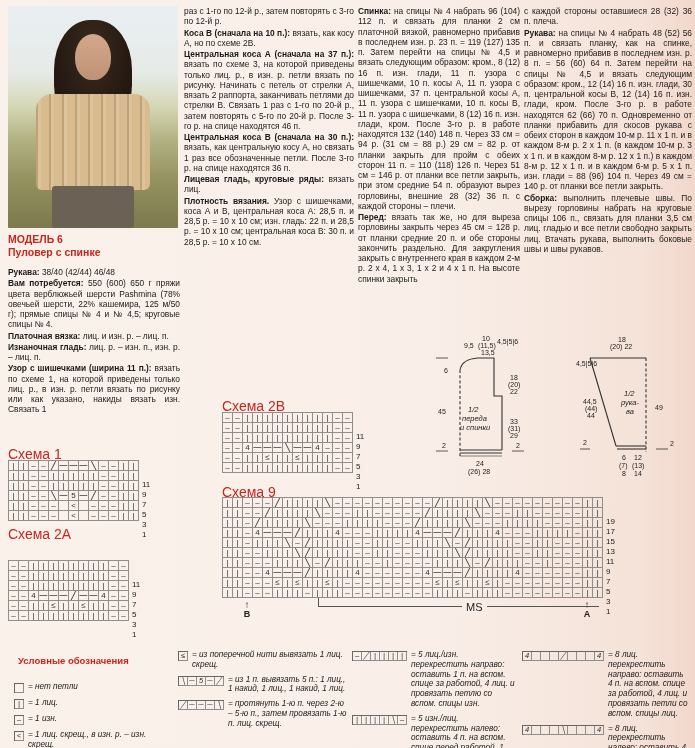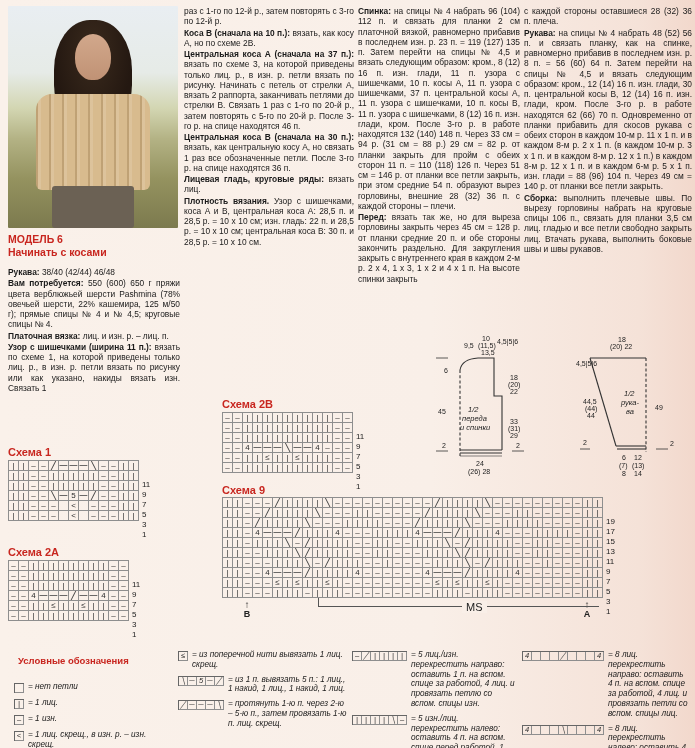--- a/index.html
+++ b/index.html
@@ -16,21 +16,21 @@
     background:linear-gradient(180deg,#d2a88c,#c09275);}
   .photo .sweater{position:absolute;left:28px;top:88px;width:114px;height:96px;border-radius:16px 16px 6px 6px;
     background:#d8bb8e;
     background-image:repeating-linear-gradient(90deg,rgba(128,96,52,.28) 0 2px,rgba(255,255,255,.12) 2px 5px,rgba(0,0,0,0) 5px 13px);}
   .photo .pants{position:absolute;left:44px;top:180px;width:82px;height:42px;background:#6b6154;border-radius:3px;}
   
   .model-title{left:8px;top:233px;width:170px;color:#c8261f;font-weight:700;font-size:10.5px;line-height:12.5px;}
   .col{font-size:8.4px;line-height:10.25px;}
   .para{margin:0 0 1px;text-align:justify;}
   .para b{font-weight:700;}
-  .chart-title{color:#c8261f;font-weight:700;font-size:11px;}
+  .chart-title{color:#c8261f;font-weight:400;font-size:14px;}
   
   .chart{display:inline-block;border-top:1px solid #8e8e8e;border-left:1px solid #8e8e8e;vertical-align:top;}
   .crow{display:flex;height:10px;}
   .cell{width:10px;height:10px;box-sizing:border-box;border-right:1px solid #8e8e8e;border-bottom:1px solid #8e8e8e;
     font-size:8px;line-height:9px;text-align:center;color:#2b2b2b;overflow:hidden;}
   .cell.sl{font-size:11px;line-height:8px;color:#444;}
   .rownum{position:absolute;font-size:8px;line-height:10px;color:#222;margin-top:20px;}
   .arrowmark{position:absolute;font-size:9px;font-weight:700;color:#222;text-align:center;width:14px;}
   .arrowmark .up{font-size:10px;line-height:9px;}
   .msline{position:absolute;border-bottom:1px solid #555;border-left:1px solid #555;height:8px;}
@@ -51,27 +51,28 @@
 
   <div class="abs photo">
     <div class="hair"></div>
     <div class="face"></div>
     <div class="sweater"></div>
     <div class="pants"></div>
   </div>
 
   <div class="abs model-title">
     <div>МОДЕЛЬ 6</div>
-    <div>Начинать с косами</div>
+    <div>Пуловер с спинке</div>
   </div>
 
   <div class="abs col" style="left:8px;top:267px;width:172px;height:180px;overflow:hidden;">
       <p class="para"><b>Рукава:</b> 38/40 (42/44) 46/48</p>
       <p class="para"><b>Вам потребуется:</b> 550 (600) 650 г пряжи цвета верблюжьей шерсти Pashmina (78% овечьей шерсти, 22% кашемира, 125 м/50 г); прямые спицы № 4 и № 4,5; круговые спицы № 4.</p>
       <p class="para"><b>Платочная вязка:</b> лиц. и изн. р. – лиц. п.</p>
+      <p class="para"><b>Изнаночная гладь:</b> лиц. р. – изн. п., изн. р. – лиц. п.</p>
       <p class="para"><b>Узор с шишечками (ширина 11 п.):</b> вязать по схеме 1, на которой приведены только лиц. р., в изн. р. петли вязать по рисунку или как указано, накиды вязать изн. Связать 1</p>
     </div>
   <div class="abs col" style="left:184px;top:6px;width:170px;height:388px;overflow:hidden;">
       <p class="para">раз с 1-го по 12-й р., затем повторять с 3-го по 12-й р.</p>
       <p class="para"><b>Коса В (сначала на 10 п.):</b> вязать, как косу А, но по схеме 2В.</p>
       <p class="para"><b>Центральная коса А (сначала на 37 п.):</b> вязать по схеме 3, на которой приведены только лиц. р., в изн. р. петли вязать по рисунку. Начинать с петель от стрелки А, вязать 2 раппорта, заканчивать петлями до стрелки В. Связать 1 раз с 1-го по 20-й р., затем повторять с 5-го по 20-й р. После 3-го р. на спице находятся 46 п.</p>
       <p class="para"><b>Центральная коса В (сначала на 30 п.):</b> вязать, как центральную косу А, но связать 1 раз все обозначенные петли. После 3-го р. на спице находятся 36 п.</p>
       <p class="para"><b>Лицевая гладь, круговые ряды:</b> вязать лиц.</p>
       <p class="para"><b>Плотность вязания.</b> Узор с шишечками, коса А и В, центральная коса А: 28,5 п. и 28,5 р. = 10 х 10 см; изн. гладь: 22 п. и 28,5 р. = 10 х 10 см; центральная коса В: 30 п. и 28,5 р. = 10 х 10 см.</p>
     </div>
@@ -165,21 +166,21 @@
           <span class="cell"></span>
           <span class="cell">&lt;</span>
           <span class="cell"></span>
           <span class="cell">–</span>
           <span class="cell">–</span>
           <span class="cell">–</span>
           <span class="cell">|</span>
           <span class="cell">|</span>
         </div></div><span class="rownum" style="left: 134px; top: 0px;">11</span><span class="rownum" style="left: 134px; top: 10px;">9</span><span class="rownum" style="left: 134px; top: 20px;">7</span><span class="rownum" style="left: 134px; top: 30px;">5</span><span class="rownum" style="left: 134px; top: 40px;">3</span><span class="rownum" style="left: 134px; top: 50px;">1</span></div>
 
-  <div class="abs chart-title" style="left:8px;top:546px;">Схема 2А</div>
+  <div class="abs chart-title" style="left:8px;top:526px;">Схема 2А</div>
   <div class="abs" style="left:8px;top:560px;"><div class="chart"><div class="crow">
           <span class="cell">–</span>
           <span class="cell">–</span>
           <span class="cell">|</span>
           <span class="cell">|</span>
           <span class="cell">|</span>
           <span class="cell">|</span>
           <span class="cell">|</span>
           <span class="cell">|</span>
           <span class="cell">|</span>

